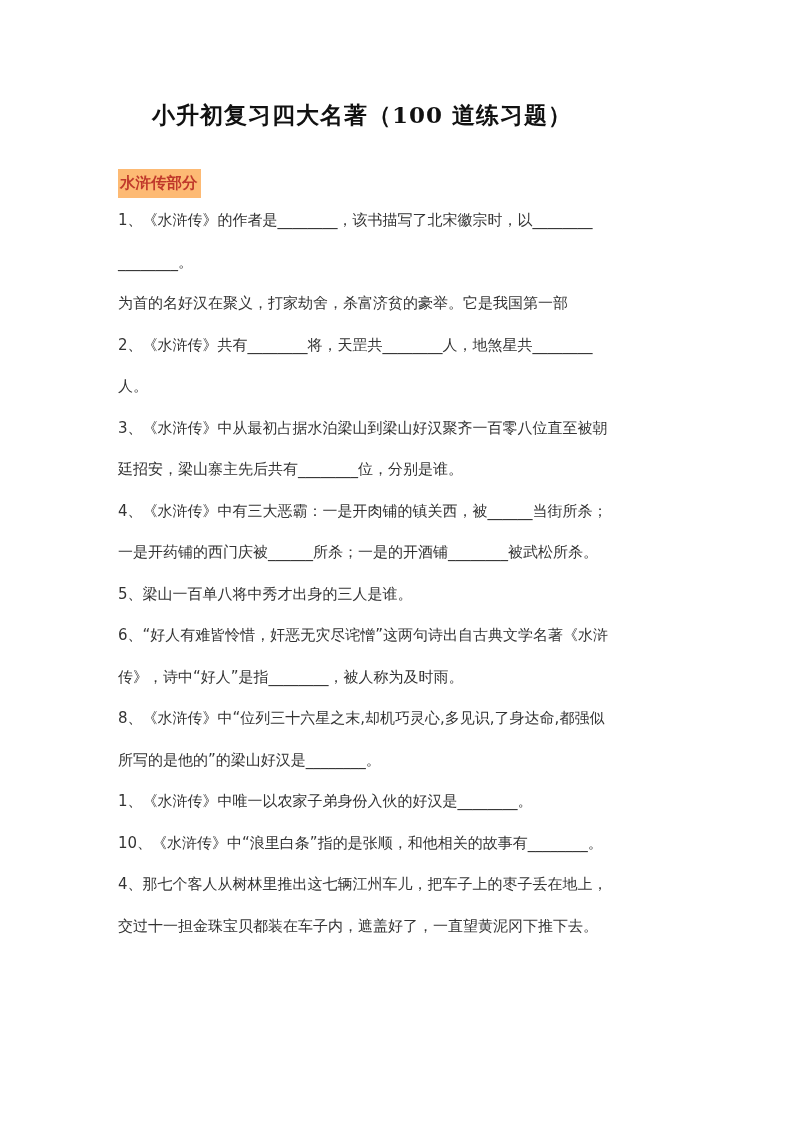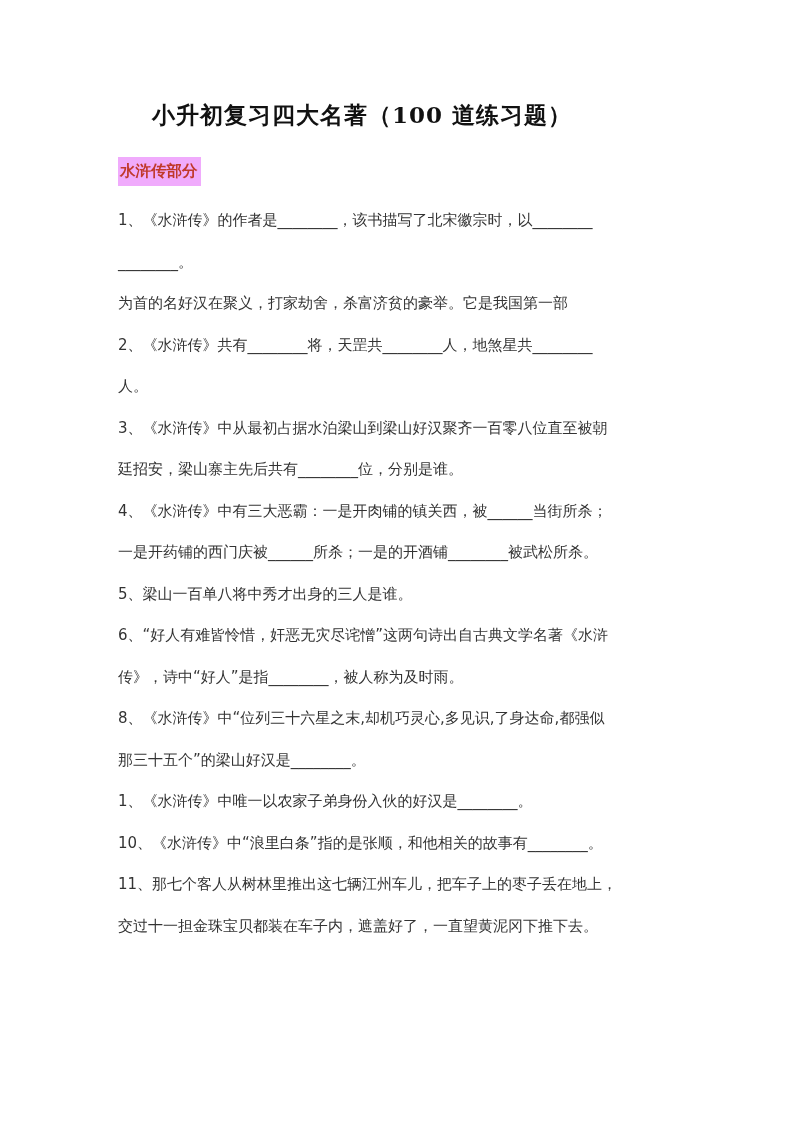--- a/index.html
+++ b/index.html
@@ -30,25 +30,25 @@
       text-align: center;
       font-family: "DejaVu Serif", "Liberation Serif", serif;
       font-weight: bold;
       font-size: 23px;
       color: #111111;
       letter-spacing: 1px;
     }
     .section-label {
       position: absolute;
       left: 118px;
-      top: 157px;
+      top: 169px;
       height: 29px;
       line-height: 29px;
       padding: 0 3px 0 2px;
-      background: #f0abfc;
+      background: #fdba74;
       color: #c0392b;
       font-weight: bold;
       font-size: 15.5px;
     }
     .questions {
       position: absolute;
       left: 118px;
       top: 200px;
       width: 560px;
       font-size: 15px;
@@ -89,26 +89,26 @@
     </div>
     <div class="q">
       <div>5、梁山一百单八将中秀才出身的三人是谁。</div>
     </div>
     <div class="q">
       <div>6、“好人有难皆怜惜，奸恶无灾尽诧憎”这两句诗出自古典文学名著《水浒</div>
       <div>传》，诗中“好人”是指________，被人称为及时雨。</div>
     </div>
     <div class="q">
       <div>8、《水浒传》中“位列三十六星之末,却机巧灵心,多见识,了身达命,都强似</div>
-      <div>那三十五个”的梁山好汉是________。</div>
+      <div>所写的是他的”的梁山好汉是________。</div>
     </div>
     <div class="q">
       <div>1、《水浒传》中唯一以农家子弟身份入伙的好汉是________。</div>
     </div>
     <div class="q">
       <div>10、《水浒传》中“浪里白条”指的是张顺，和他相关的故事有________。</div>
     </div>
     <div class="q">
-      <div>11、那七个客人从树林里推出这七辆江州车儿，把车子上的枣子丢在地上，</div>
+      <div>4、那七个客人从树林里推出这七辆江州车儿，把车子上的枣子丢在地上，</div>
       <div>交过十一担金珠宝贝都装在车子内，遮盖好了，一直望黄泥冈下推下去。</div>
     </div>
   </div>
 </div>
 
 </body></html>

